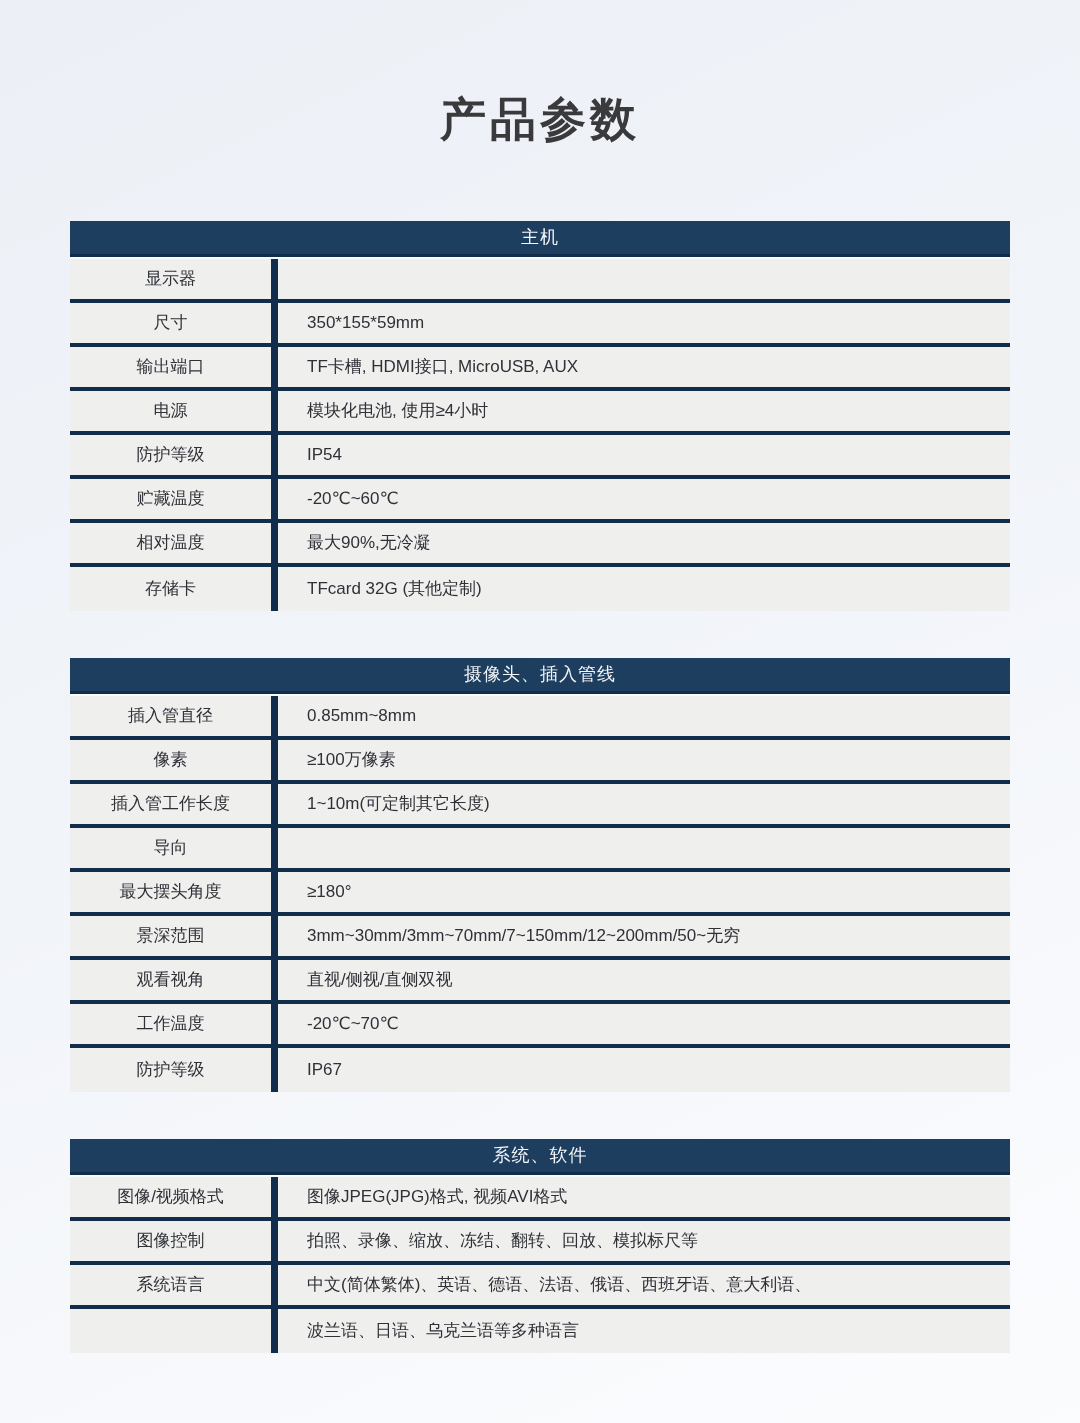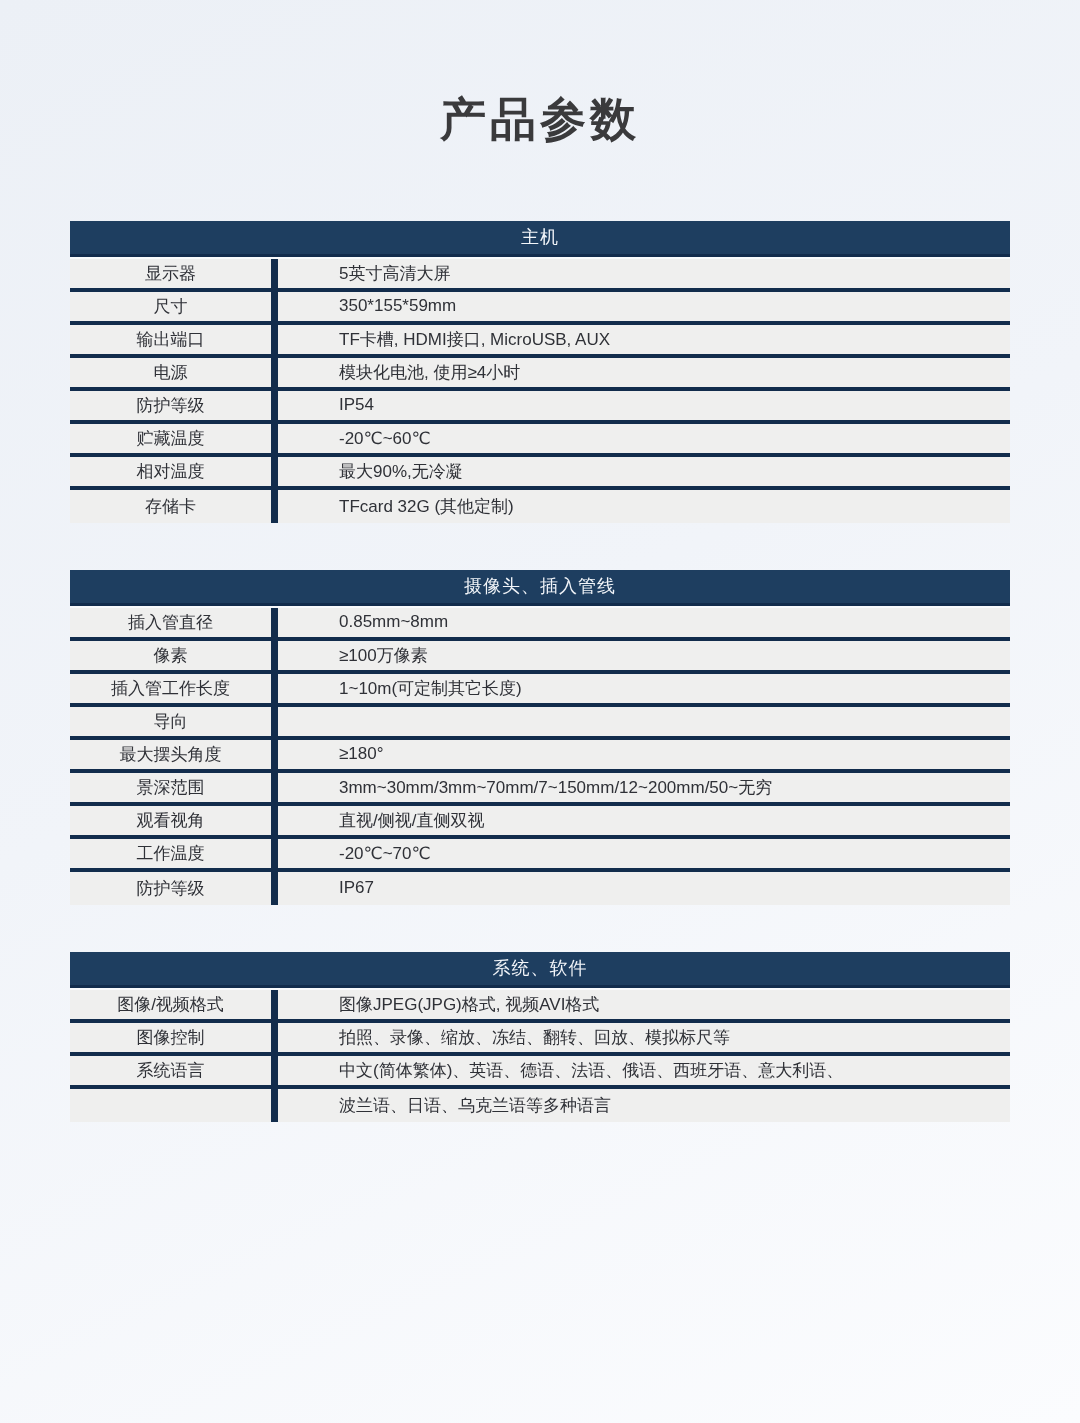--- a/index.html
+++ b/index.html
@@ -46,24 +46,23 @@
   }
   .table-title {
     color: var(--header-text);
     font-size: 18px;
     letter-spacing: 1px;
   }
   .rows { border-top: 2px solid #f8fafc; }
   .row {
     display: flex;
     align-items: stretch;
-    height: 33px;
+    height: 44px;
     background: var(--row-bg);
     border-bottom: 4px solid var(--line-navy);
-    gap: 32px;
   }
   .row:last-child { border-bottom: none; }
   .cell {
     display: flex;
     align-items: center;
     font-size: 17px;
     color: var(--cell-text);
   }
   .cell.label {
     width: 208px;
@@ -85,21 +84,20 @@
 <div class="page">
   <h1 class="page-title">产品参数</h1>
   <div class="tables" id="tables">
   <section class="spec-table">
     <header class="table-header">
       <span class="table-title">主机</span>
     </header>
     <div class="rows">
   <div class="row">
     <div class="cell label">显示器</div>
-    <div class="cell value">5英寸高清大屏</div>
   </div>
 
   <div class="row">
     <div class="cell label">尺寸</div>
     <div class="cell value">350*155*59mm</div>
   </div>
 
   <div class="row">
     <div class="cell label">输出端口</div>
     <div class="cell value">TF卡槽, HDMI接口, MicroUSB, AUX</div>

